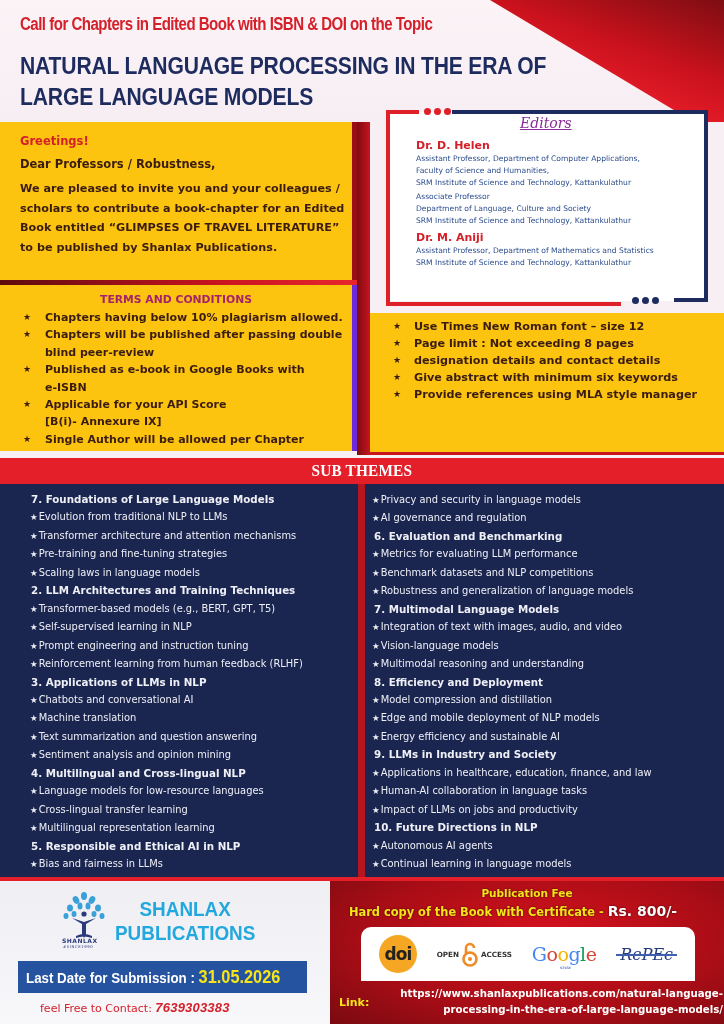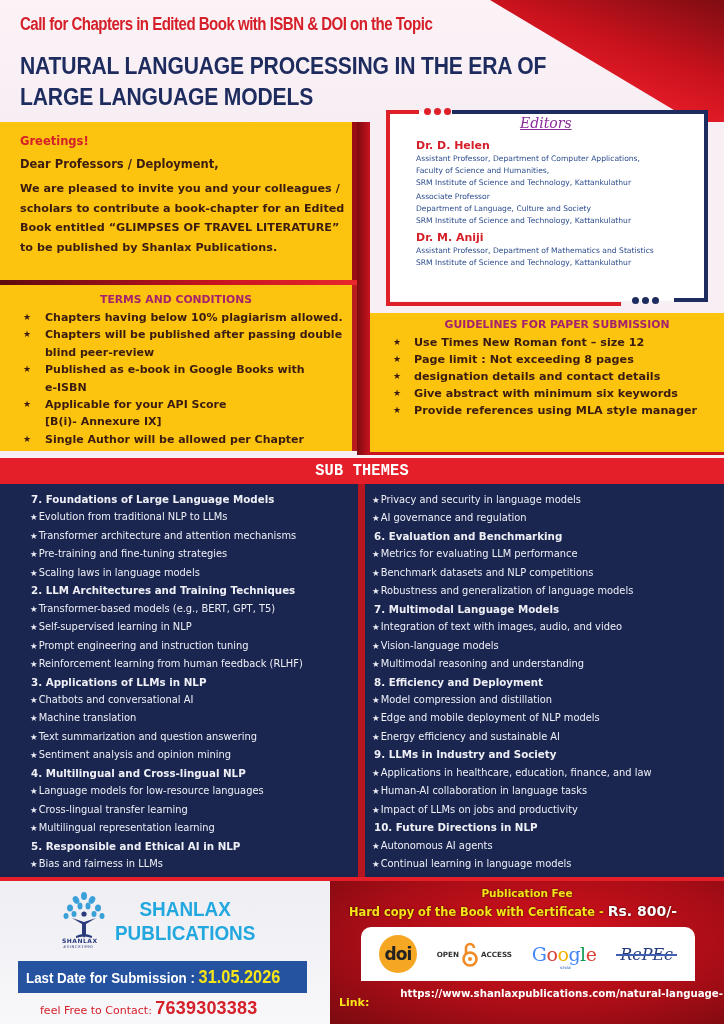--- a/index.html
+++ b/index.html
@@ -13,21 +13,21 @@
   .title { position: absolute; left: 20px; top: 50px; font-family: "Liberation Sans", sans-serif; font-weight: bold; font-size: 24px; line-height: 31px; color: #1d2b5e; letter-spacing: -0.2px; transform: scaleX(0.88); transform-origin: left; white-space: nowrap; }
 
   
   .greet { position: absolute; left: 0; top: 122px; width: 357px; height: 158px; background: #fcc30f; padding: 12px 0 0 20px; border-right: 5px solid #9b0d14; }
   .greet .hi { color: #d5202a; font-weight: bold; font-size: 11.5px; margin-bottom: 9px; }
   .greet .dear { color: #3a1c10; font-weight: bold; font-size: 11.5px; margin-bottom: 8px; }
   .greet .body { color: #3a1c10; font-weight: bold; font-size: 11.2px; line-height: 19.5px; }
   .sep1 { position: absolute; left: 0; top: 280px; width: 362px; height: 5px; background: linear-gradient(90deg,#5e0b0e,#c8141f 60%, #e9272d); }
 
   
-  .terms { position: absolute; left: 0; top: 285px; width: 357px; height: 166px; background: #fcc30f; border-right: 5px solid #b91c1c; padding: 8px 0 0 20px; }
+  .terms { position: absolute; left: 0; top: 285px; width: 357px; height: 166px; background: #fcc30f; border-right: 5px solid #6d28d9; padding: 8px 0 0 20px; }
   .sec-h { color: #a5226c; font-weight: bold; font-size: 10.8px; text-align: center; margin-bottom: 3px; }
   .terms .sec-h { margin-right: 20px; }
   .blist { list-style: none; }
   .blist li { position: relative; padding-left: 25px; color: #3a1c10; font-weight: bold; font-size: 11px; line-height: 17.4px; }
   .blist li .st { position: absolute; left: 3px; top: 0; font-size: 9px; }
 
   
   .editors-box { position: absolute; left: 389px; top: 112px; width: 315px; height: 189px; background: #fff; }
   .edbd-red-l { position: absolute; left: 386px; top: 110px; width: 4px; height: 196px; background: #e02029; }
   .edbd-red-t { position: absolute; left: 386px; top: 110px; width: 33px; height: 4px; background: #e02029; }
@@ -46,21 +46,21 @@
   .ed-item { margin-bottom: 3px; }
 
   
   .guide { position: absolute; left: 370px; top: 313px; width: 354px; height: 142px; background: #fcc30f; padding: 5px 0 0 20px; }
   .guide .blist li { font-size: 11.2px; line-height: 17px; padding-left: 24px; }
 
   .redvbar { position: absolute; left: 357px; top: 122px; width: 13px; height: 333px; background: linear-gradient(90deg,#7d0b10,#c8141f); }
   .guide-bottom { position: absolute; left: 370px; top: 452px; width: 354px; height: 3px; background: #c8141f; }
 
   
-  .sub-bar { position: absolute; left: 0; top: 458px; width: 724px; height: 36px; background: #e41f2a; text-align: center; color: #fff; font-family: Liberation Mono, monospace; font-weight: bold; font-size: 17px; line-height: 26px; letter-spacing: 0.2px; }
+  .sub-bar { position: absolute; left: 0; top: 458px; width: 724px; height: 36px; background: #e41f2a; text-align: center; color: #fff; font-family: Liberation Serif, serif; font-weight: bold; font-size: 17px; line-height: 26px; letter-spacing: 0.2px; }
   .sub-bar span { display: inline-block; transform: scaleX(0.9); }
   .themes { position: absolute; left: 0; top: 484px; width: 724px; height: 393px; background: #1a2550; }
   .themes .divider { position: absolute; left: 358px; top: 0; width: 7px; height: 393px; background: #b5161f; }
   .col { position: absolute; top: 7px; color: #eef0f6; }
   .col.left { left: 31px; width: 320px; }
   .col.right { left: 374px; width: 345px; }
   .col .row { font-size: 9.9px; line-height: 17.45px; white-space: nowrap; }
   .col .row.h { font-weight: bold; font-size: 10.3px; }
   .col .row.i::before { content: "\2605"; font-size: 8.5px; margin-right: 1px; }
   .col.left .row.i { margin-left: -1px; }
@@ -70,21 +70,21 @@
   
   .foot-left { position: absolute; left: 0; top: 881px; width: 330px; height: 143px; background: linear-gradient(180deg,#eeeef3,#f8f8fb); }
   .logo { position: absolute; left: 60px; top: 890px; width: 48px; height: 60px; }
   .logo-txt { position: absolute; left: 62px; top: 937px; font-size: 6px; color: #2a3a7a; letter-spacing: 0.5px; font-weight: bold; }
   .logo-since { position: absolute; left: 63px; top: 944px; font-size: 3.8px; color: #2a3a7a; letter-spacing: 0.6px; }
   .pub-name { position: absolute; left: 115px; top: 897px; color: #22a8de; font-family: "Liberation Sans", sans-serif; font-weight: bold; font-size: 21px; line-height: 24px; text-align: center; transform: scaleX(0.9); transform-origin: left; }
   .lastdate { position: absolute; left: 18px; top: 961px; width: 289px; height: 32px; background: #2553a0; color: #fff; font-family: "Liberation Sans", sans-serif; font-weight: bold; font-size: 15.5px; line-height: 32px; padding-left: 8px; white-space: nowrap; }
   .lastdate .inner { display: inline-block; transform: scaleX(0.86); transform-origin: left; }
   .lastdate .date { color: #f7e418; font-size: 19px; }
   .contact { position: absolute; left: 40px; top: 996px; color: #d5202a; font-size: 11px; line-height: 24px; white-space: nowrap; }
-  .contact .num { font-family: "Liberation Sans", sans-serif; font-weight: bold; font-size: 18px; letter-spacing: 0.2px; }
+  .contact .num { font-family: "Liberation Sans", sans-serif; font-weight: bold; font-size: 13px; letter-spacing: 0.2px; font-style: italic; }
 
   
   .foot-right { position: absolute; left: 330px; top: 881px; width: 394px; height: 143px; background: radial-gradient(ellipse at 55% 40%, #d8121e 0%, #a80d16 60%, #7a0a10 100%); }
   .fee-h { position: absolute; left: 330px; top: 887px; width: 394px; text-align: center; color: #f7e418; font-size: 10.5px; font-weight: bold; text-shadow: 0 0 2px #3a0000; }
   .fee-line { position: absolute; left: 349px; top: 903px; color: #f7e418; font-size: 11.4px; font-weight: bold; white-space: nowrap; text-shadow: 0 0 2px #3a0000; }
   .fee-line .amt { color: #fff; font-size: 14px; }
   .badges { position: absolute; left: 361px; top: 927px; width: 334px; height: 54px; background: #fff; border-radius: 10px 10px 0 0; display: flex; align-items: center; justify-content: space-around; padding: 12px 8px; }
   .doi { width: 38px; height: 38px; border-radius: 50%; background: #f5a623; color: #222; font-weight: bold; font-size: 17px; display: flex; align-items: center; justify-content: center; letter-spacing: -1px; }
   .oa { display: flex; align-items: center; font-size: 7.2px; font-weight: bold; color: #333; gap: 2px; }
   .oa .lock { width: 18px; height: 26px; position: relative; }
@@ -103,21 +103,21 @@
   <div class="wedge2"></div>
   <div class="call">Call for Chapters in Edited Book with ISBN &amp; DOI on the Topic</div>
   <div class="title">
     <div>NATURAL LANGUAGE PROCESSING IN THE ERA OF</div>
     <div>LARGE LANGUAGE MODELS</div>
   </div>
 </div>
 
 <div class="greet">
   <div class="hi">Greetings!</div>
-  <div class="dear">Dear Professors / Deployment,</div>
+  <div class="dear">Dear Professors / Robustness,</div>
   <div class="body">We are pleased to invite you and your colleagues / scholars to contribute a book-chapter for an Edited Book entitled “GLIMPSES OF TRAVEL LITERATURE” to be published by Shanlax Publications.</div>
 </div>
 <div class="sep1"></div>
 
 <div class="terms">
   <div class="sec-h">TERMS AND CONDITIONS</div>
   <ul class="blist" id="terms-list">
       <li>
         <span class="st">★</span>
         <div>Chapters having below 10% plagiarism allowed.</div>
@@ -177,21 +177,20 @@
       <div class="ed-line">SRM Institute of Science and Technology, Kattankulathur</div>
     </div>
     <div class="ed-item">
       <div class="ed-name">Dr. M. Aniji</div>
       <div class="ed-line">Assistant Professor, Department of Mathematics and Statistics</div>
       <div class="ed-line">SRM Institute of Science and Technology, Kattankulathur</div>
     </div>
   </div>
 
 <div class="guide">
-  <div class="sec-h">GUIDELINES FOR PAPER SUBMISSION</div>
   <ul class="blist" id="guide-list">
       <li>
         <span class="st">★</span>
         <div>Use Times New Roman font – size 12</div>
       </li>
       <li>
         <span class="st">★</span>
         <div>Page limit : Not exceeding 8 pages</div>
       </li>
       <li>
@@ -317,14 +316,15 @@
   <div class="google">
     <span style="color:#4285f4">G</span><span style="color:#db4437">o</span><span style="color:#f4b400">o</span><span style="color:#4285f4">g</span><span style="color:#0f9d58">l</span><span style="color:#db4437">e</span>
     <span class="sch">scholar</span>
   </div>
   <div class="repec">RePEc</div>
 </div>
 <div class="link-row">
   <div class="link-lbl">Link:</div>
   <div class="link-url">
     <div>https://www.shanlaxpublications.com/natural-language-</div>
+    <div>processing-in-the-era-of-large-language-models/</div>
   </div>
 </div>
 
 </body></html>

